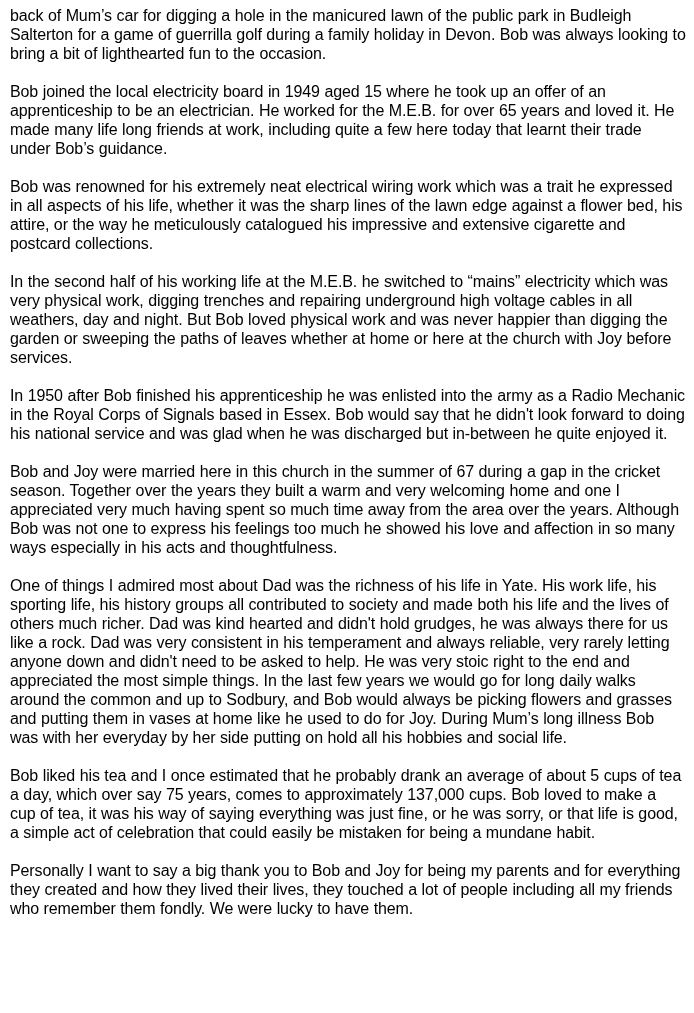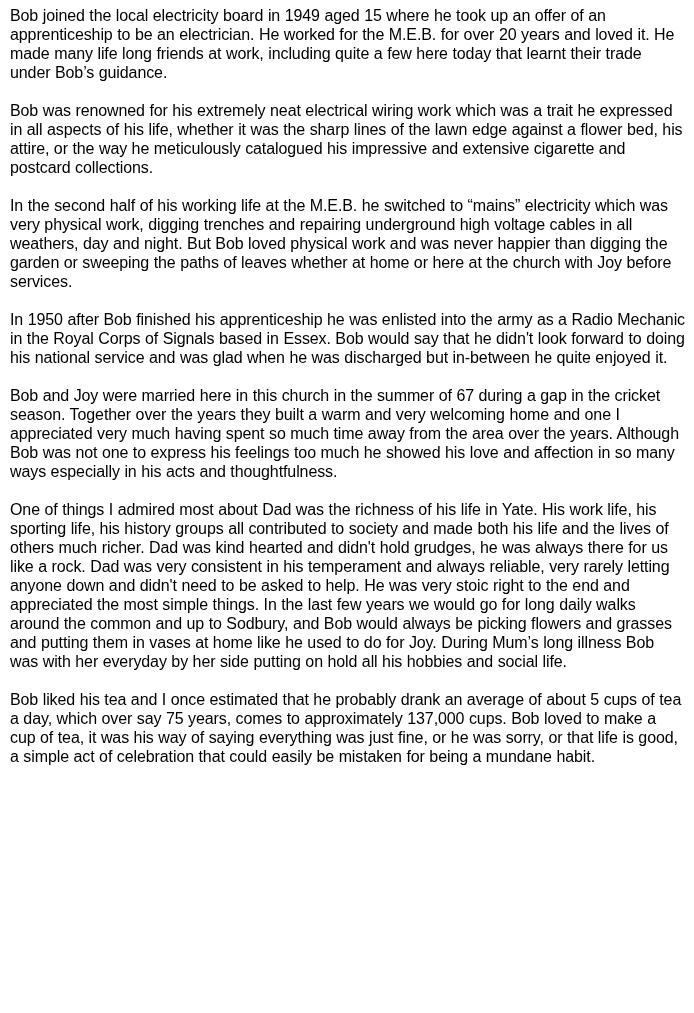--- a/index.html
+++ b/index.html
@@ -26,20 +26,22 @@
   }
   .para {
     margin: 0 0 19px 0;
     word-spacing: 0.2px;
   }
 </style>
 </head>
 <body>
 
 <div class="page">
-  <p class="para">Bob joined the local electricity board in 1949 aged 15 where he took up an offer of an apprenticeship to be an electrician. He worked for the M.E.B. for over 20 years and loved it. He made many life long friends at work, including quite a few here today that learnt their trade under Bob’s guidance.</p>
+  <p class="para">back of Mum’s car for digging a hole in the manicured lawn of the public park in Budleigh Salterton for a game of guerrilla golf during a family holiday in Devon. Bob was always looking to bring a bit of lighthearted fun to the occasion.</p>
+  <p class="para">Bob joined the local electricity board in 1949 aged 15 where he took up an offer of an apprenticeship to be an electrician. He worked for the M.E.B. for over 65 years and loved it. He made many life long friends at work, including quite a few here today that learnt their trade under Bob’s guidance.</p>
   <p class="para">Bob was renowned for his extremely neat electrical wiring work which was a trait he expressed in all aspects of his life, whether it was the sharp lines of the lawn edge against a flower bed, his attire, or the way he meticulously catalogued his impressive and extensive cigarette and postcard collections.</p>
   <p class="para">In the second half of his working life at the M.E.B. he switched to “mains” electricity which was very physical work, digging trenches and repairing underground high voltage cables in all weathers, day and night. But Bob loved physical work and was never happier than digging the garden or sweeping the paths of leaves whether at home or here at the church with Joy before services.</p>
   <p class="para">In 1950 after Bob finished his apprenticeship he was enlisted into the army as a Radio Mechanic in the Royal Corps of Signals based in Essex. Bob would say that he didn't look forward to doing his national service and was glad when he was discharged but in-between he quite enjoyed it.</p>
   <p class="para">Bob and Joy were married here in this church in the summer of 67 during a gap in the cricket season. Together over the years they built a warm and very welcoming home and one I appreciated very much having spent so much time away from the area over the years. Although Bob was not one to express his feelings too much he showed his love and affection in so many ways especially in his acts and thoughtfulness.</p>
   <p class="para">One of things I admired most about Dad was the richness of his life in Yate. His work life, his sporting life, his history groups all contributed to society and made both his life and the lives of others much richer. Dad was kind hearted and didn't hold grudges, he was always there for us like a rock. Dad was very consistent in his temperament and always reliable, very rarely letting anyone down and didn't need to be asked to help. He was very stoic right to the end and appreciated the most simple things. In the last few years we would go for long daily walks around the common and up to Sodbury, and Bob would always be picking flowers and grasses and putting them in vases at home like he used to do for Joy. During Mum’s long illness Bob was with her everyday by her side putting on hold all his hobbies and social life.</p>
   <p class="para">Bob liked his tea and I once estimated that he probably drank an average of about 5 cups of tea a day, which over say 75 years, comes to approximately 137,000 cups. Bob loved to make a cup of tea, it was his way of saying everything was just fine, or he was sorry, or that life is good, a simple act of celebration that could easily be mistaken for being a mundane habit.</p>
+  <p class="para">Personally I want to say a big thank you to Bob and Joy for being my parents and for everything they created and how they lived their lives, they touched a lot of people including all my friends who remember them fondly. We were lucky to have them.</p>
 </div>
 
 </body></html>

